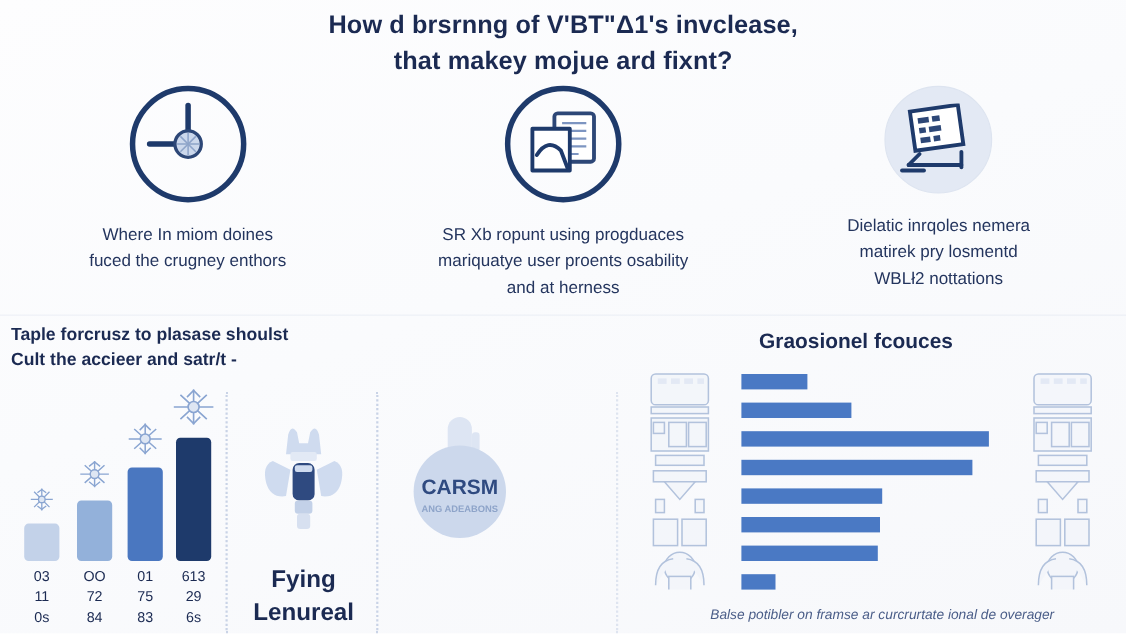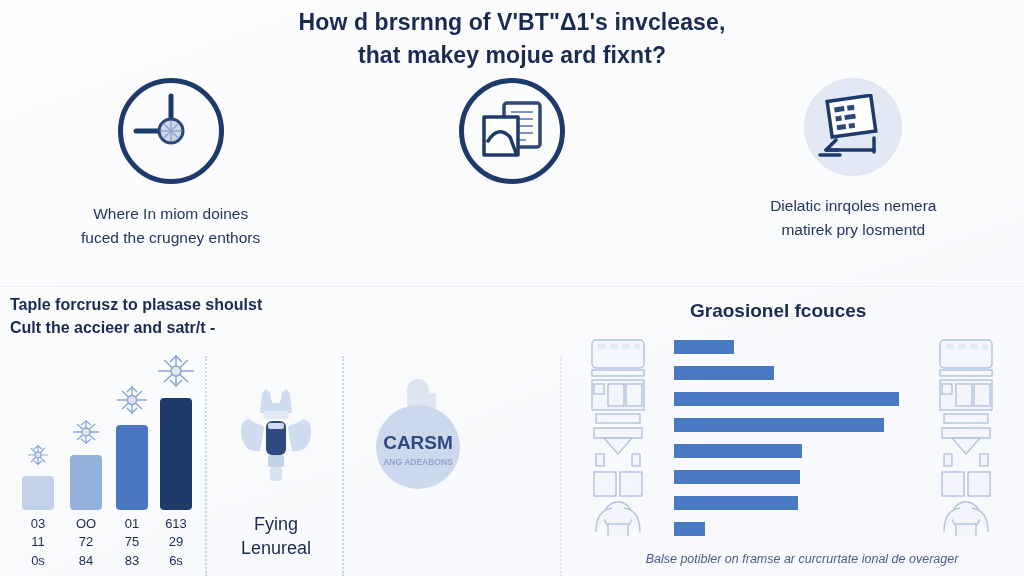--- a/index.html
+++ b/index.html
@@ -158,22 +158,22 @@
   }
   .tile-art {
     height: 128px;
     display: flex;
     align-items: center;
     justify-content: center;
   }
   .tile-label {
     margin-top: 12px;
     color: #1b2a52;
-    font-size: 18px;
-    font-weight: normal;
+    font-size: 22px;
+    font-weight: bold;
     line-height: 1.35;
   }
   .tile-label span { display: block; }
 
   
   .hbars {
     position: absolute;
     left: 674px;
     top: 336px;
     width: 232px;
@@ -248,20 +248,25 @@
           <g stroke="#7d95c1" stroke-width="2">
             <line x1="37" y1="17" x2="59" y2="17"></line>
             <line x1="37" y1="24" x2="59" y2="24"></line>
             <line x1="37" y1="31" x2="59" y2="31"></line>
             <line x1="37" y1="38" x2="59" y2="38"></line>
             <line x1="37" y1="45" x2="52" y2="45"></line>
           </g>
           <path d="M10 22 h34 v38 h-34 z" fill="#fff" stroke="#1e3a6b" stroke-width="3.5" stroke-linejoin="round"></path>
           <path d="M14 46 q10 -16 22 -4 l6 16" fill="none" stroke="#1e3a6b" stroke-width="3.5" stroke-linecap="round"></path>
         </svg>
+      </div>
+      <div class="top-caption">
+        <span>SR Xb ropunt using progduaces</span>
+        <span>mariquatye user proents osability</span>
+        <span>and at herness</span>
       </div>
     </div>
 
     <div class="top-col">
       <div class="icon-badge fill">
         <svg width="74" height="66" viewBox="0 0 74 66" aria-hidden="true">
           <g transform="rotate(-8 37 26)">
             <rect x="14" y="4" width="44" height="36" fill="#fff" stroke="#1e3a6b" stroke-width="3.5"></rect>
             <g fill="#2d4777">
               <rect x="20" y="11" width="10" height="5"></rect>
@@ -274,20 +279,21 @@
           </g>
           <path d="M10 56 l10 -10 M10 56 l12 0" fill="none" stroke="#1e3a6b" stroke-width="3.5" stroke-linecap="round"></path>
           <line x1="10" y1="56" x2="58" y2="56" stroke="#1e3a6b" stroke-width="3.5" stroke-linecap="round"></line>
           <line x1="58" y1="44" x2="58" y2="58" stroke="#1e3a6b" stroke-width="3.5" stroke-linecap="round"></line>
           <line x1="4" y1="61" x2="24" y2="61" stroke="#1e3a6b" stroke-width="3.5" stroke-linecap="round"></line>
         </svg>
       </div>
       <div class="top-caption">
         <span>Dielatic inrqoles nemera</span>
         <span>matirek pry losmentd</span>
+        <span>WBLł2 nottations</span>
       </div>
     </div>
   </div>
 
   <div class="left-heading">
     <span>Taple forcrusz to plasase shoulst</span>
     <span>Cult the accieer and satr/t -</span>
   </div>
   <div class="right-heading">Graosionel fcouces</div>
 

